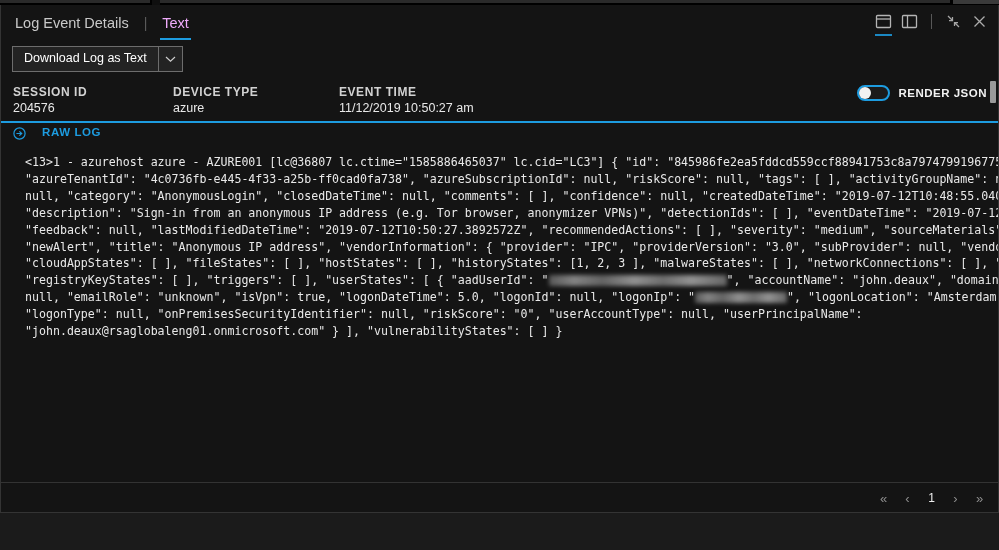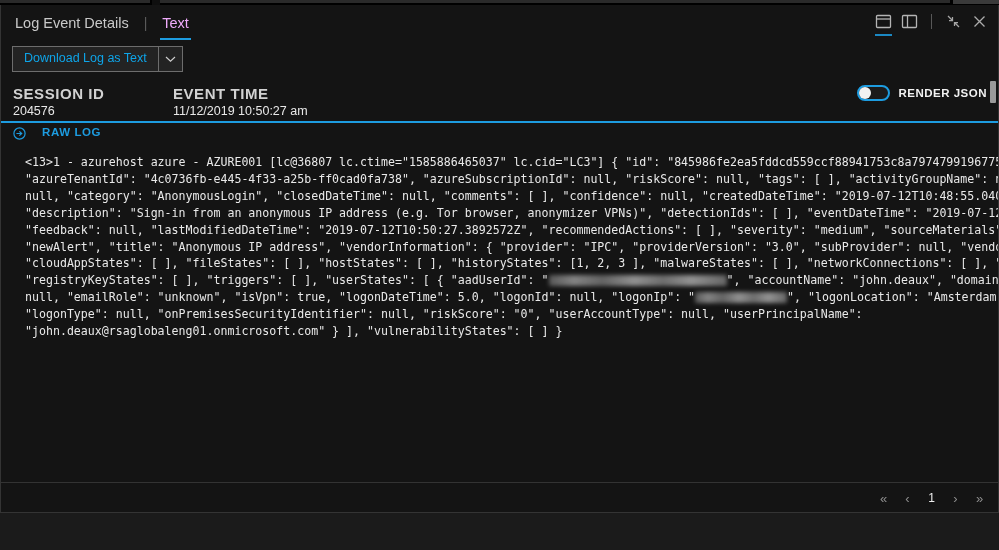--- a/index.html
+++ b/index.html
@@ -113,21 +113,21 @@
     padding: 0 11px;
     display: flex;
     align-items: center;
     position: relative;
   }
   .btngroup { display: flex; }
   .btn-main {
     background: #232323;
     border: 1px solid #6d6d6d;
     border-right: none;
-    color: #0ea5e9;
+    color: #ffffff;
     font-size: 12.5px;
     padding: 5px 11px 6px 11px;
     line-height: 1;
     cursor: pointer;
   }
   .btn-caret {
     background: #232323;
     border: 1px solid #6d6d6d;
     color: #cfcfcf;
     width: 25px;
@@ -174,21 +174,21 @@
     padding: 8px 12px 0 12px;
     display: flex;
     border-bottom: 2px solid #1d9ce0;
   }
   .metacell { padding-right: 24px; }
   .metacell.c1 { width: 160px; }
   .metacell.c2 { width: 166px; }
   .metacell.c3 { width: 190px; }
   .metacell.c4 { width: 200px; }
   .meta-label {
-    font-size: 15px;
+    font-size: 12px;
     font-weight: bold;
     letter-spacing: .55px;
     color: #d2d2d2;
     white-space: nowrap;
   }
   .meta-value {
     font-size: 12.5px;
     color: #e8e8e8;
     margin-top: 2px;
     white-space: nowrap;
@@ -353,20 +353,24 @@
           <div class="knob"></div>
         </div>
         <span class="toggle-label">RENDER JSON</span>
       </div>
     </div>
 
     <div class="metabar">
       <div class="metacell c1">
         <div class="meta-label">SESSION ID</div>
         <div class="meta-value">204576</div>
+      </div>
+      <div class="metacell c2">
+        <div class="meta-label">DEVICE TYPE</div>
+        <div class="meta-value">azure</div>
       </div>
       <div class="metacell c4">
         <div class="meta-label">EVENT TIME</div>
         <div class="meta-value">11/12/2019 10:50:27 am</div>
       </div>
       <div class="meta-scroll"></div>
     </div>
 
     <div class="rawhead">
       <span>

